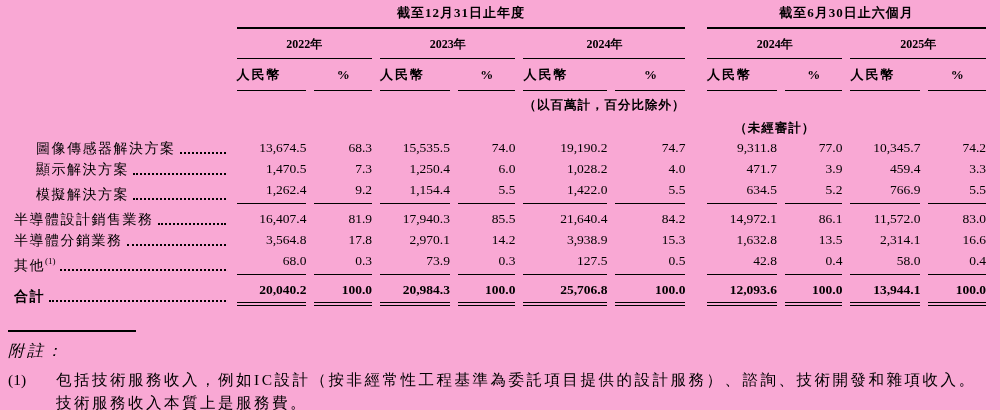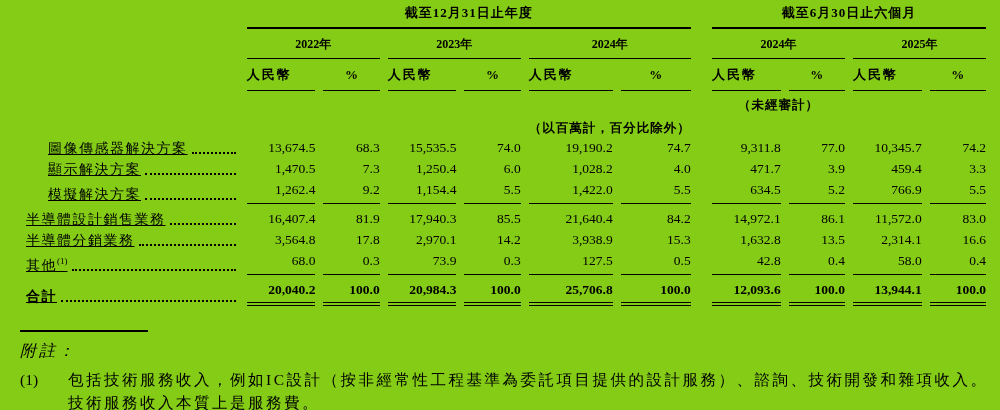--- a/index.html
+++ b/index.html
@@ -5,23 +5,23 @@
   * { box-sizing: border-box; }
   html, body { margin: 0; padding: 0; background: #ffffff; }
   body {
     font-family: "Liberation Serif", "DejaVu Serif", serif;
     color: #000000;
     width: 1000px;
   }
   .page {
     width: 1000px;
     height: 410px;
-    padding: 4px 6px 0 18px;
+    padding: 4px 6px 0 6px;
     overflow: hidden;
-    background: #84cc16;
+    background: #f9a8d4;
   }
 
   
   table.fin {
     border-collapse: separate;
     border-spacing: 8px 0;
     table-layout: fixed;
   }
   th, td { padding: 0; font-weight: normal; }
 
@@ -55,21 +55,21 @@
     font-weight: bold;
     font-size: 12.5px;
     text-align: center;
     padding-top: 6px;
     white-space: nowrap;
     letter-spacing: 1px;
   }
 
   tbody td { font-size: 13.5px; vertical-align: bottom; }
   td.num { text-align: right; white-space: nowrap; padding: 2.5px 0; }
-  td.lbl { font-size: 14px; white-space: nowrap; text-decoration: underline; }
+  td.lbl { font-size: 14px; white-space: nowrap; }
   .lbl-flex { display: flex; align-items: flex-end; }
   .lbl-text { letter-spacing: 1.5px; white-space: nowrap; }
   .dots {
     flex: 1;
     min-width: 8px;
     border-bottom: 2px dotted #000;
     margin: 0 3px 4px 4px;
     height: 0;
   }
   tr.indent .lbl-flex { padding-left: 22px; }
@@ -139,31 +139,31 @@
         <th class="sub-rmb">人民幣</th>
         <th class="sub-pct">%</th>
         <td></td>
         <th class="sub-rmb">人民幣</th>
         <th class="sub-pct">%</th>
         <th class="sub-rmb">人民幣</th>
         <th class="sub-pct">%</th>
       </tr>
       <tr class="note-row">
         <td></td>
+        <td colspan="4"></td>
+        <td colspan="2">（以百萬計，百分比除外）</td>
+        <td></td>
+        <td colspan="4"></td>
+      </tr>
+      <tr class="note-row">
+        <td></td>
         <td colspan="6"></td>
         <td></td>
         <td colspan="2">（未經審計）</td>
         <td colspan="2"></td>
-      </tr>
-      <tr class="note-row">
-        <td></td>
-        <td colspan="4"></td>
-        <td colspan="2">（以百萬計，百分比除外）</td>
-        <td></td>
-        <td colspan="4"></td>
       </tr>
     </thead>
 
     <tbody>
       <tr class="indent">
         <td class="lbl">
             <div class="lbl-flex">
               <span class="lbl-text">圖像傳感器解決方案</span>
               <span class="dots"></span>
             </div>

